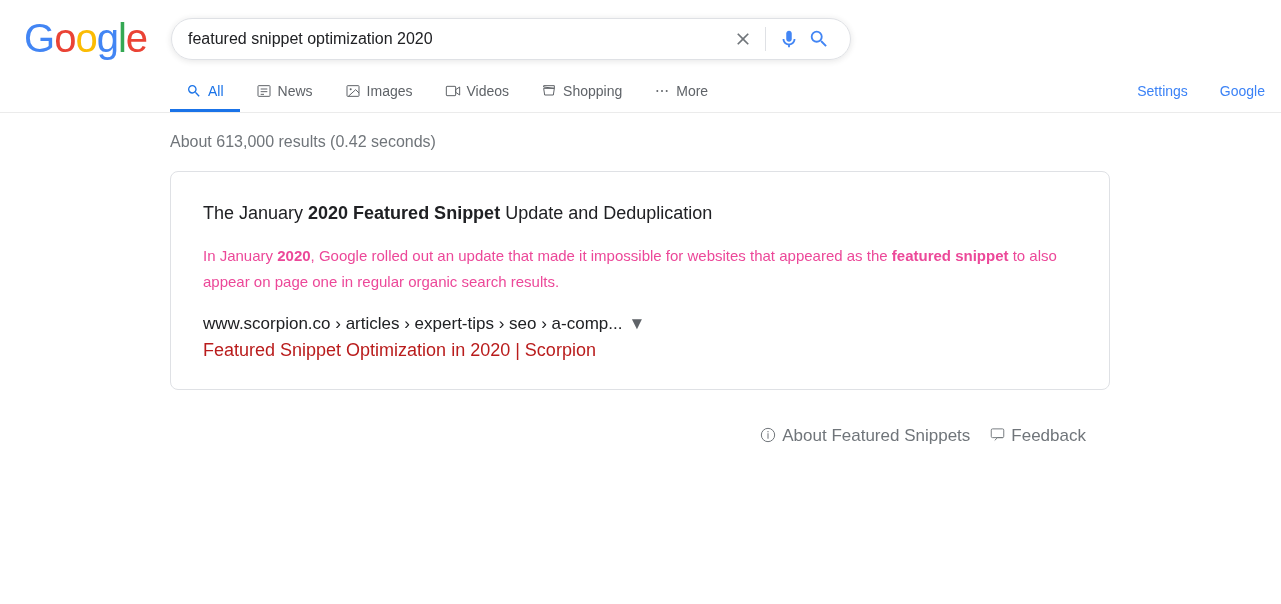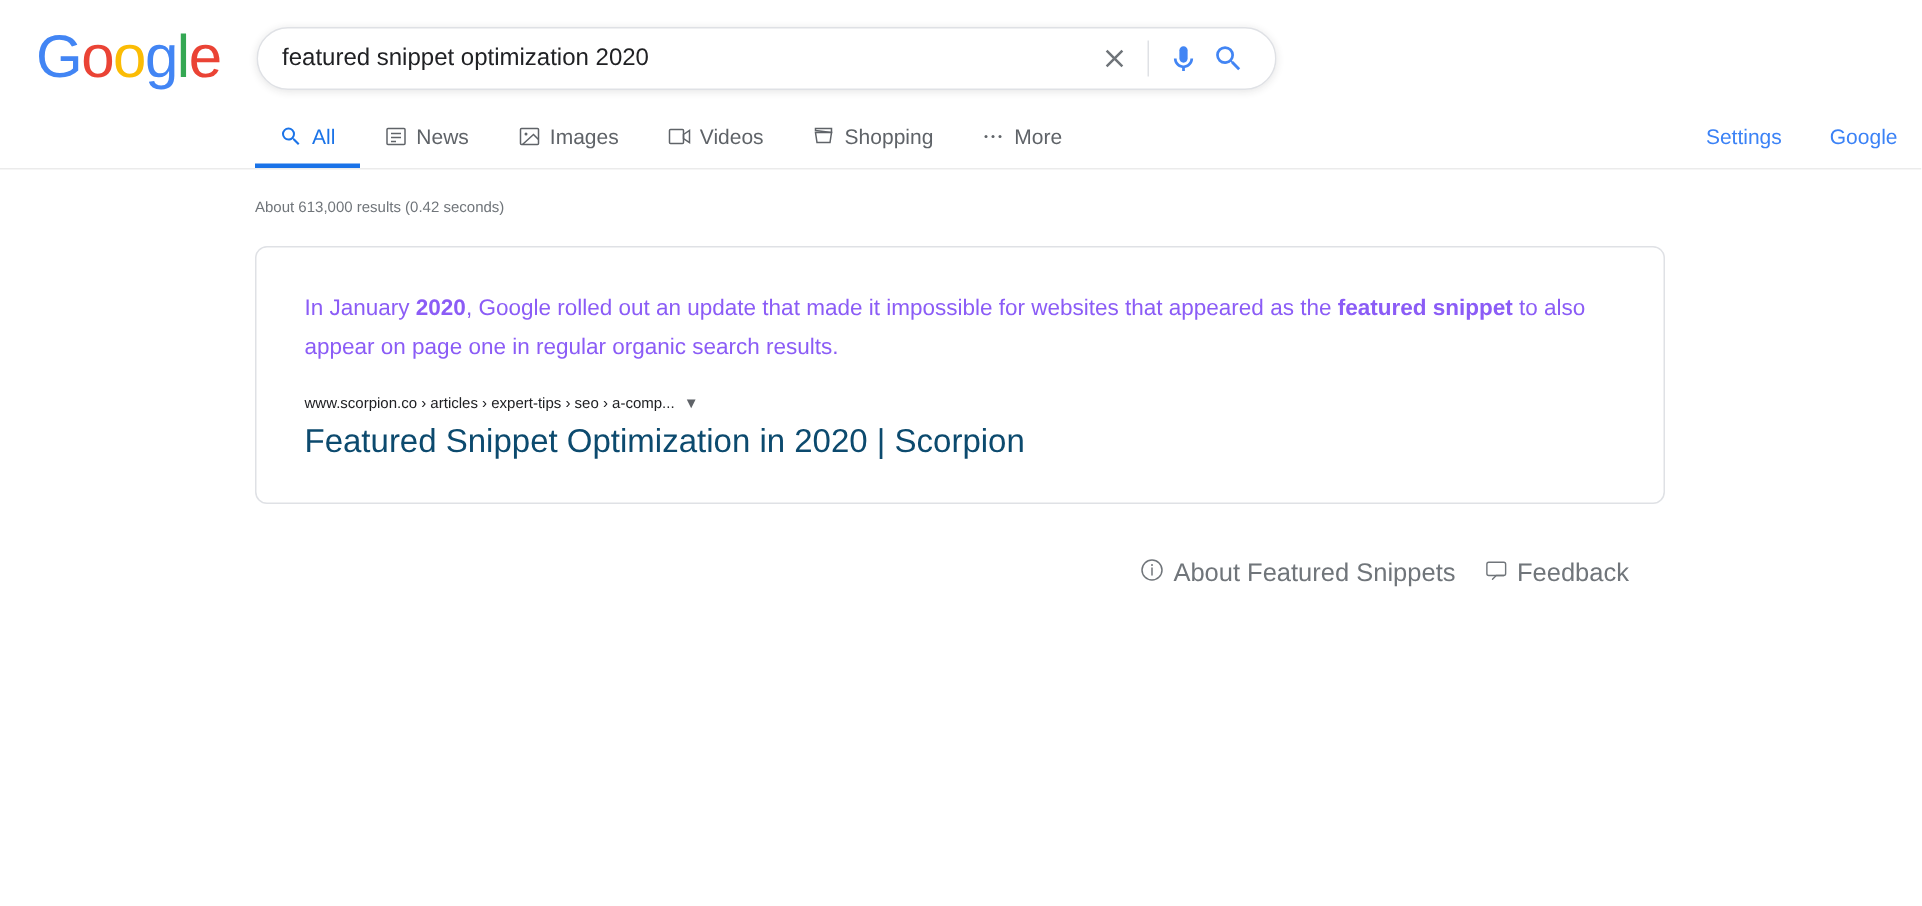--- a/index.html
+++ b/index.html
@@ -128,21 +128,21 @@
     .nav-settings-tools .nav-tab {
       color: #3b82f6;
     }
 
     
     .results-area {
       padding: 20px 0 20px 170px;
     }
 
     .results-count {
-      font-size: 10px;
+      font-size: 16px;
       color: #70757a;
       margin-bottom: 20px;
     }
 
     
     .snippet-card {
       border: 1px solid #dfe1e5;
       border-radius: 8px;
       padding: 28px 32px 28px 32px;
       max-width: 940px;
@@ -152,42 +152,42 @@
     .snippet-title {
       font-size: 18px;
       font-weight: 400;
       color: #202124;
       margin-bottom: 16px;
       line-height: 1.5;
     }
 
     .snippet-body {
       font-size: 15px;
-      color: #8b5cf6;
+      color: #ec4899;
       line-height: 1.7;
       margin-bottom: 20px;
     }
 
     .snippet-url {
-      font-size: 10px;
+      font-size: 17px;
       color: #202124;
       display: flex;
       align-items: flex-end;
       gap: 6px;
       margin-bottom: 6px;
     }
 
     .snippet-url-dropdown {
       cursor: pointer;
       color: #5f6368;
     }
 
     .snippet-link {
-      font-size: 22px;
-      color: #0c4a6e;
+      font-size: 18px;
+      color: #b91c1c;
       text-decoration: none;
       cursor: pointer;
     }
 
     
     .footer-feedback {
       display: flex;
       align-items: center;
       justify-content: flex-end;
       max-width: 1110px;
@@ -317,20 +317,23 @@
     <a class="nav-tab">
       <span>Google</span>
     </a>
   </div>
 </nav>
 
 <div class="results-area">
   <div class="results-count">About 613,000 results (0.42 seconds)</div>
 
   <div class="snippet-card">
+    <div class="snippet-title">
+      <span>The January </span><strong>2020 Featured Snippet</strong><span> Update and Deduplication</span>
+    </div>
 
     <div class="snippet-body">
       <span>In January </span><strong>2020</strong><span>, Google rolled out an update that made it impossible for websites that appeared as the </span><strong>featured snippet</strong><span> to also appear on page one in regular organic search results.</span>
     </div>
 
     <div class="snippet-url">
       <span>www.scorpion.co › articles › expert-tips › seo › a-comp...</span>
       <span class="snippet-url-dropdown">▼</span>
     </div>
 

